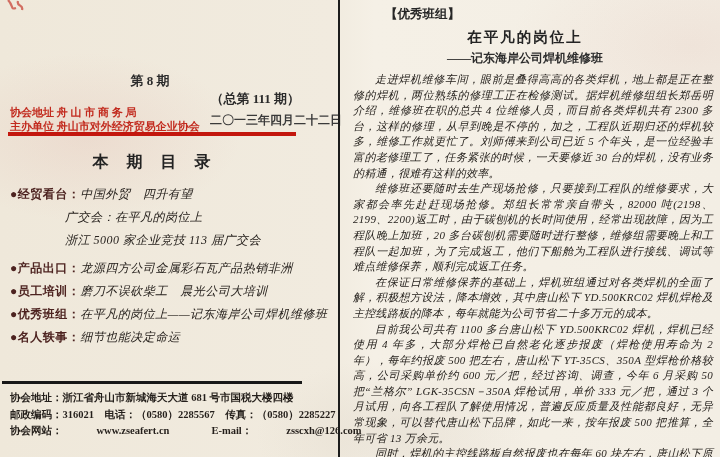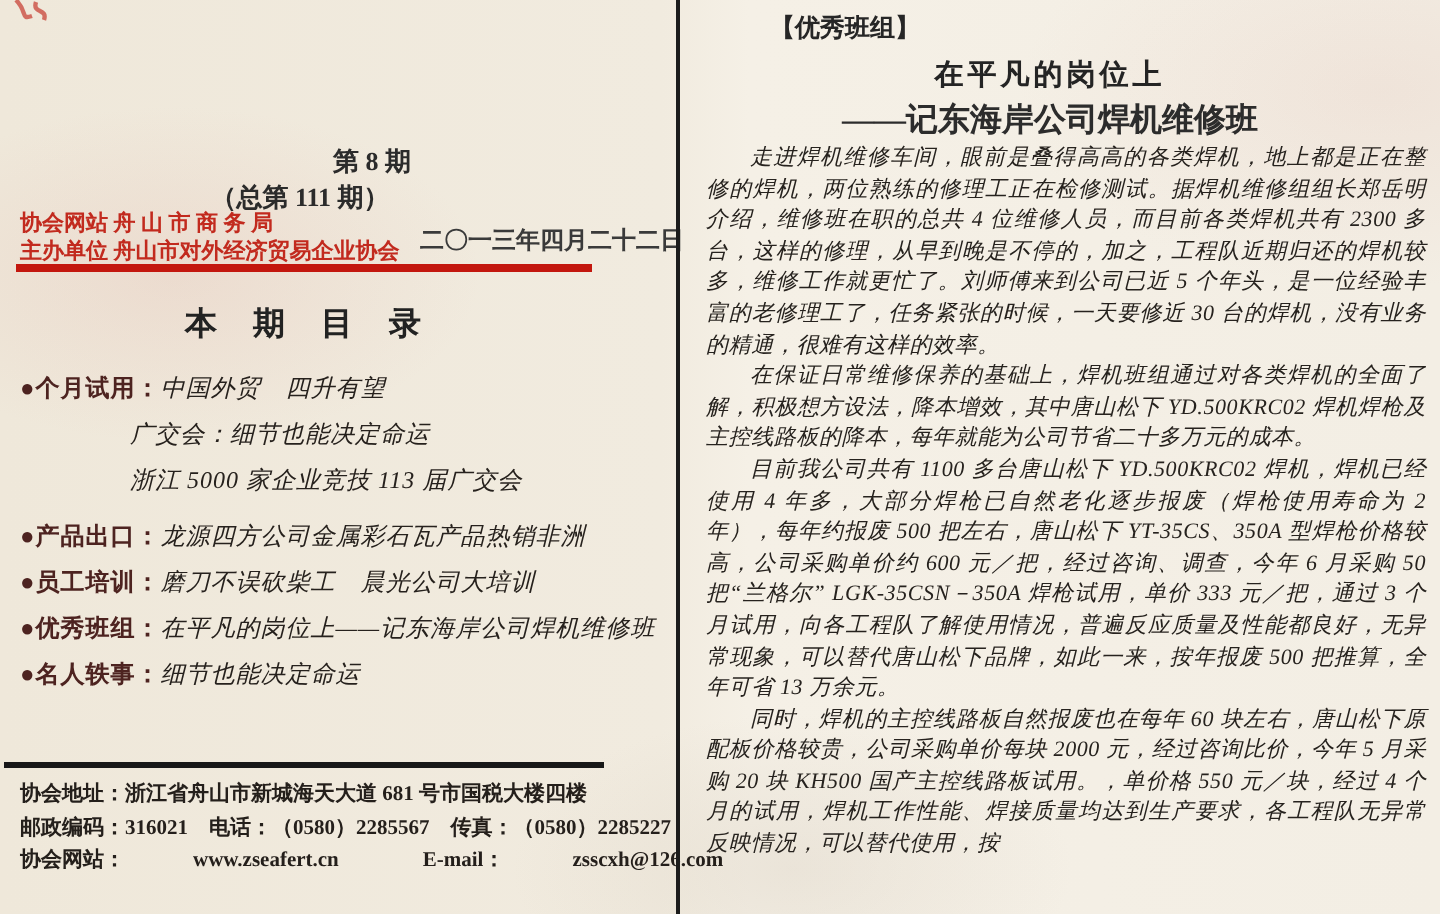--- a/index.html
+++ b/index.html
@@ -19,22 +19,22 @@
   }
   
   .page-left{position:absolute;left:0;top:0;width:338px;height:457px;}
   .divider{position:absolute;left:338px;top:0;width:2px;height:457px;background:#1c1c1c;}
   .corner-mark{position:absolute;left:4px;top:-2px;}
   .masthead-title{
     position:absolute;left:0;top:24px;width:300px;text-align:center;
     font-size:36px;font-weight:900;color:#c3170e;letter-spacing:12px;
     text-shadow:0 0 1px rgba(195,23,14,.5);white-space:nowrap;
   }
-  .issue-no{position:absolute;left:0;top:72px;width:300px;text-align:center;font-size:13px;font-weight:bold;padding-left:36px;}
-  .issue-total{position:absolute;left:0;top:90px;width:300px;text-align:center;font-size:13px;font-weight:bold;}
+  .issue-no{position:absolute;left:0;top:72px;width:300px;text-align:center;font-size:13px;font-weight:bold;}
+  .issue-total{position:absolute;left:0;top:90px;width:300px;text-align:right;font-size:13px;font-weight:bold;}
   .org-lines{position:absolute;left:10px;top:105px;font-size:11px;font-weight:bold;color:#c22a1e;line-height:14px;white-space:nowrap;}
   .mast-date{position:absolute;left:210px;top:112px;font-size:12px;font-weight:bold;color:#3a3a3a;white-space:nowrap;text-align:center;}
   .red-rule{position:absolute;left:8px;top:132px;width:288px;height:4px;background:#c3170e;}
   .toc-heading{
     position:absolute;left:0;top:152px;width:310px;text-align:center;
     font-size:16px;font-weight:700;letter-spacing:7px;color:#222;
   }
   .toc{position:absolute;left:10px;top:186px;width:320px;font-size:12px;}
   .toc-row{display:flex;white-space:nowrap;margin-bottom:6px;}
   .toc-row.sp{margin-bottom:11px;}
@@ -42,21 +42,21 @@
   .toc-label{font-weight:900;color:#4d2320;letter-spacing:.5px;}
   .toc-text{color:#26211d;font-style:italic;letter-spacing:.5px;}
   .black-rule{position:absolute;left:2px;top:381px;width:300px;height:2.5px;background:#181818;}
   .foot{position:absolute;left:10px;top:390px;width:310px;font-size:10.5px;font-weight:bold;color:#241f1b;line-height:16.5px;white-space:nowrap;}
   .foot .lnk{margin-left:34px;}
   .foot .gap{display:inline-block;width:42px;}
   
   .page-right{position:absolute;left:345px;top:0;width:375px;height:445px;}
   .section-tag{position:absolute;left:40px;top:6px;font-size:12.5px;font-weight:900;color:#262626;}
   .article-title{position:absolute;left:0;top:28px;width:360px;text-align:center;font-size:14.5px;font-weight:900;color:#242424;letter-spacing:2px;}
-  .article-subtitle{position:absolute;left:0;top:50px;width:360px;text-align:center;font-size:16px;font-weight:bold;color:#2c2c2c;}
+  .article-subtitle{position:absolute;left:0;top:50px;width:360px;text-align:center;font-size:12px;font-weight:bold;color:#2c2c2c;}
   .article-body{
     position:absolute;left:8px;top:72px;width:360px;
     font-size:11px;line-height:15.6px;color:#26221e;
     text-align:justify;letter-spacing:.3px;font-style:italic;
   }
   .article-body p{margin:0;text-indent:2em;}
 </style>
 </head>
 <body>
 
@@ -67,37 +67,37 @@
     <svg class="corner-mark" width="40" height="22" viewBox="0 0 40 22">
       <path d="M4 2 C10 8, 6 12, 12 10 M14 3 C12 9, 20 6, 18 12" stroke="#c84438" stroke-width="2.2" fill="none" opacity="0.75"></path>
     </svg>
 
 
     <div class="issue-no">第 8 期</div>
 
     <div class="issue-total">（总第 111 期）</div>
 
     <div class="org-lines">
-      <div>协会网站  舟  山  市  商  务  局</div>
+      <div>协会地址  舟  山  市  商  务  局</div>
       <div>主办单位  舟山市对外经济贸易企业协会</div>
     </div>
 
     <div class="mast-date">二〇一三年四月二十二日</div>
 
     <div class="red-rule"></div>
 
     <div class="toc-heading">本 期 目 录</div>
 
     <div class="toc">
       <div class="toc-row">
-        <span class="toc-label">●个月试用：</span>
+        <span class="toc-label">●经贸看台：</span>
         <span class="toc-text">中国外贸　四升有望</span>
       </div>
       <div class="toc-row indent">
-        <span class="toc-text">广交会：细节也能决定命运</span>
+        <span class="toc-text">广交会：在平凡的岗位上</span>
       </div>
       <div class="toc-row indent sp">
         <span class="toc-text">浙江 5000 家企业竞技 113 届广交会</span>
       </div>
       <div class="toc-row">
         <span class="toc-label">●产品出口：</span>
         <span class="toc-text">龙源四方公司金属彩石瓦产品热销非洲</span>
       </div>
       <div class="toc-row">
         <span class="toc-label">●员工培训：</span>
@@ -129,19 +129,20 @@
   <div class="page-right">
 
     <div class="section-tag">【优秀班组】</div>
 
     <div class="article-title">在平凡的岗位上</div>
 
     <div class="article-subtitle">——记东海岸公司焊机维修班</div>
 
     <div class="article-body">
       <p>走进焊机维修车间，眼前是叠得高高的各类焊机，地上都是正在整修的焊机，两位熟练的修理工正在检修测试。据焊机维修组组长郑岳明介绍，维修班在职的总共 4 位维修人员，而目前各类焊机共有 2300 多台，这样的修理，从早到晚是不停的，加之，工程队近期归还的焊机较多，维修工作就更忙了。刘师傅来到公司已近 5 个年头，是一位经验丰富的老修理工了，任务紧张的时候，一天要修近 30 台的焊机，没有业务的精通，很难有这样的效率。</p>
+      <p>维修班还要随时去生产现场抢修，只要接到工程队的维修要求，大家都会率先赴赶现场抢修。郑组长常常亲自带头，82000 吨(2198、2199、2200)返工时，由于碳刨机的长时间使用，经常出现故障，因为工程队晚上加班，20 多台碳刨机需要随时进行整修，维修组需要晚上和工程队一起加班，为了完成返工，他们下船舱为工程队进行接线、调试等难点维修保养，顺利完成返工任务。</p>
       <p>在保证日常维修保养的基础上，焊机班组通过对各类焊机的全面了解，积极想方设法，降本增效，其中唐山松下 YD.500KRC02 焊机焊枪及主控线路板的降本，每年就能为公司节省二十多万元的成本。</p>
       <p>目前我公司共有 1100 多台唐山松下 YD.500KRC02 焊机，焊机已经使用 4 年多，大部分焊枪已自然老化逐步报废（焊枪使用寿命为 2 年），每年约报废 500 把左右，唐山松下 YT-35CS、350A 型焊枪价格较高，公司采购单价约 600 元／把，经过咨询、调查，今年 6 月采购 50 把“兰格尔” LGK-35CSN－350A 焊枪试用，单价 333 元／把，通过 3 个月试用，向各工程队了解使用情况，普遍反应质量及性能都良好，无异常现象，可以替代唐山松下品牌，如此一来，按年报废 500 把推算，全年可省 13 万余元。</p>
       <p>同时，焊机的主控线路板自然报废也在每年 60 块左右，唐山松下原配板价格较贵，公司采购单价每块 2000 元，经过咨询比价，今年 5 月采购 20 块 KH500 国产主控线路板试用。，单价格 550 元／块，经过 4 个月的试用，焊机工作性能、焊接质量均达到生产要求，各工程队无异常反映情况，可以替代使用，按</p>
     </div>
   </div>
 
 </div>
 
 </body></html>

